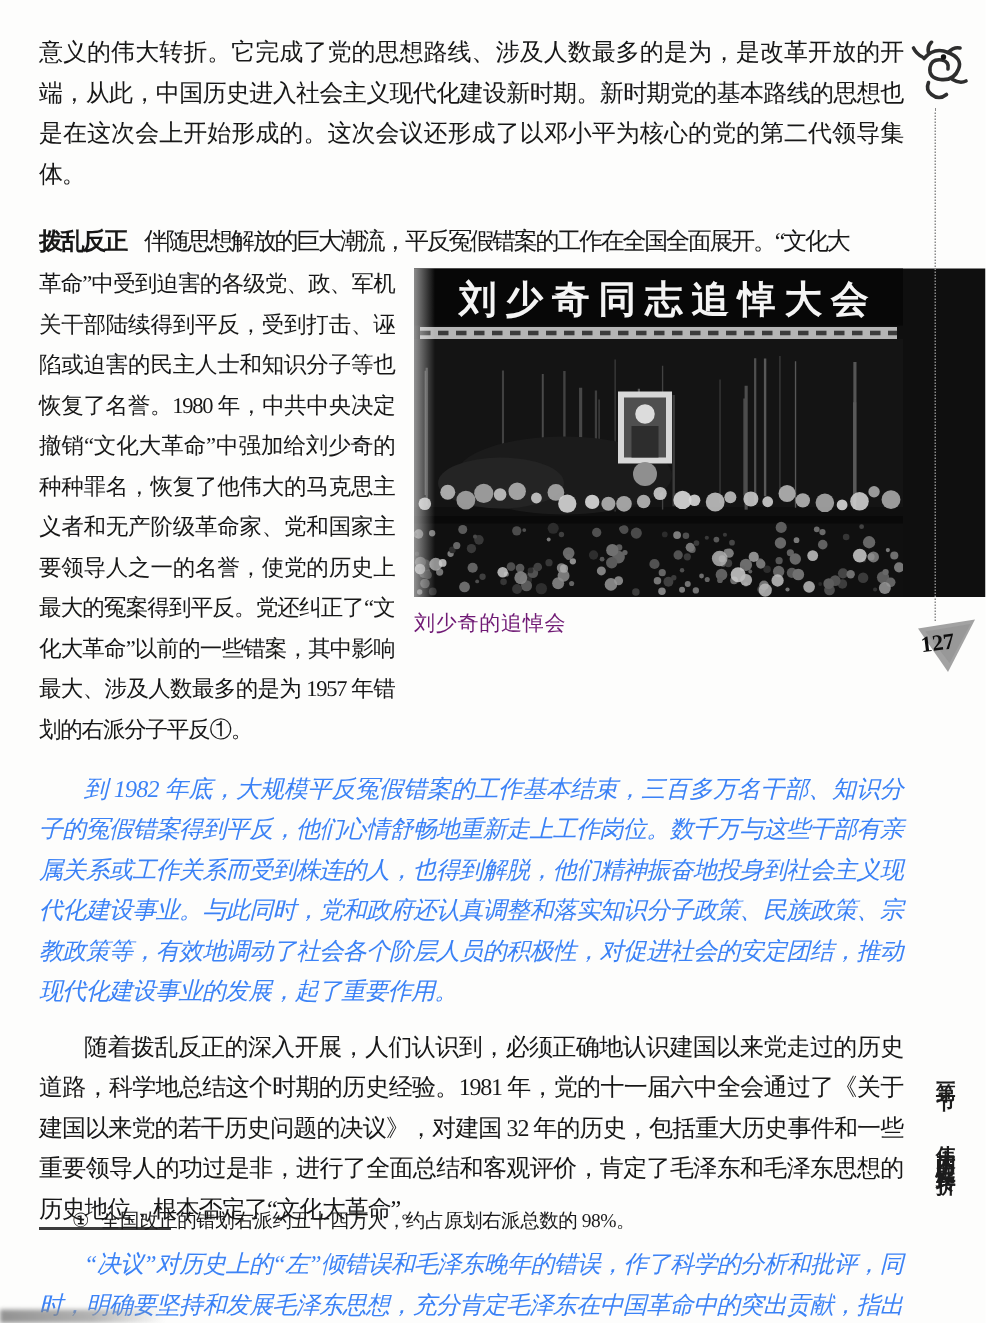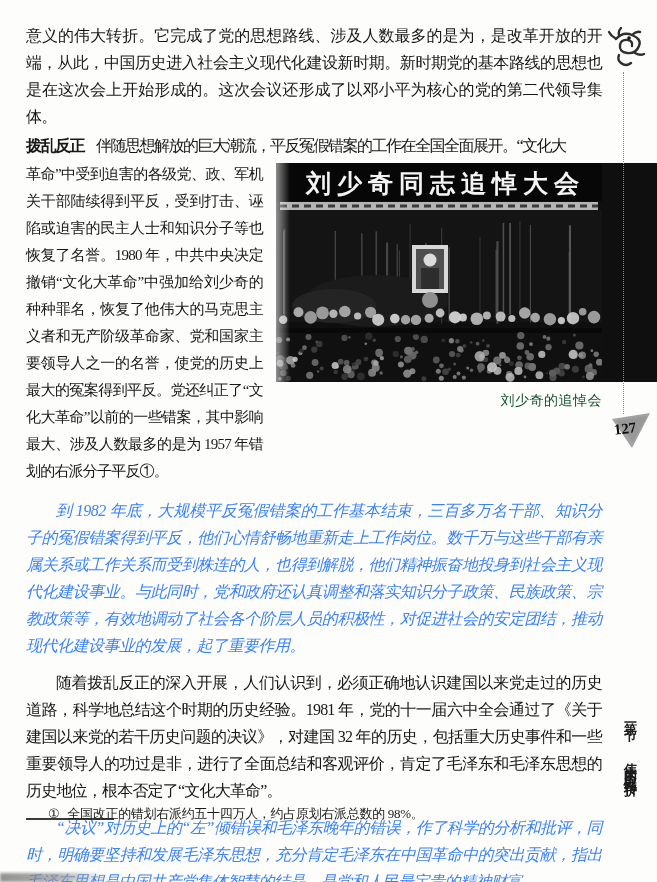--- a/index.html
+++ b/index.html
@@ -19,41 +19,41 @@
     font-size:16px;line-height:27px;letter-spacing:-0.8px;
     text-align:justify;
   }
   .kai{
     font-size:16px;line-height:27px;letter-spacing:-0.5px;
     font-style:italic;color:#3b82f6;
     text-align:justify;
   }
   .indent{text-indent:30px;}
   .lead{
-    margin-top:2px;
+    margin-top:18px;
     font-size:16px;line-height:27px;letter-spacing:-1.5px;
     white-space:nowrap;overflow:hidden;
   }
   .lead .heading{font-weight:bold;padding-right:12px;}
   .wrap-block{margin-top:2px;}
   .photo-figure{
     float:right;width:326px;margin:2px 0 24px 13px;
   }
   .photo{
     position:relative;width:386px;height:219px;background:#0f0f0f;
   }
   .photo::before{ 
     content:"";position:absolute;left:0;top:0;bottom:0;width:14px;
     background:linear-gradient(to right, rgba(250,250,250,0.55), rgba(250,250,250,0));
     z-index:5;pointer-events:none;
   }
   .photo svg{display:block;}
   .photo-caption{
-    margin-top:9px;text-align:right;
-    font-size:14px;letter-spacing:0.5px;color:#14532d;line-height:19px;
+    margin-top:9px;text-align:left;
+    font-size:14px;letter-spacing:0.5px;color:#701a75;line-height:19px;
   }
   .col-text{
     font-size:15px;line-height:27px;letter-spacing:-0.8px;
     text-align:justify;
   }
   .clear{clear:both;}
   .gap-top{margin-top:12px;}
   .gap-para{margin-top:10px;}
   
   .dragon{

